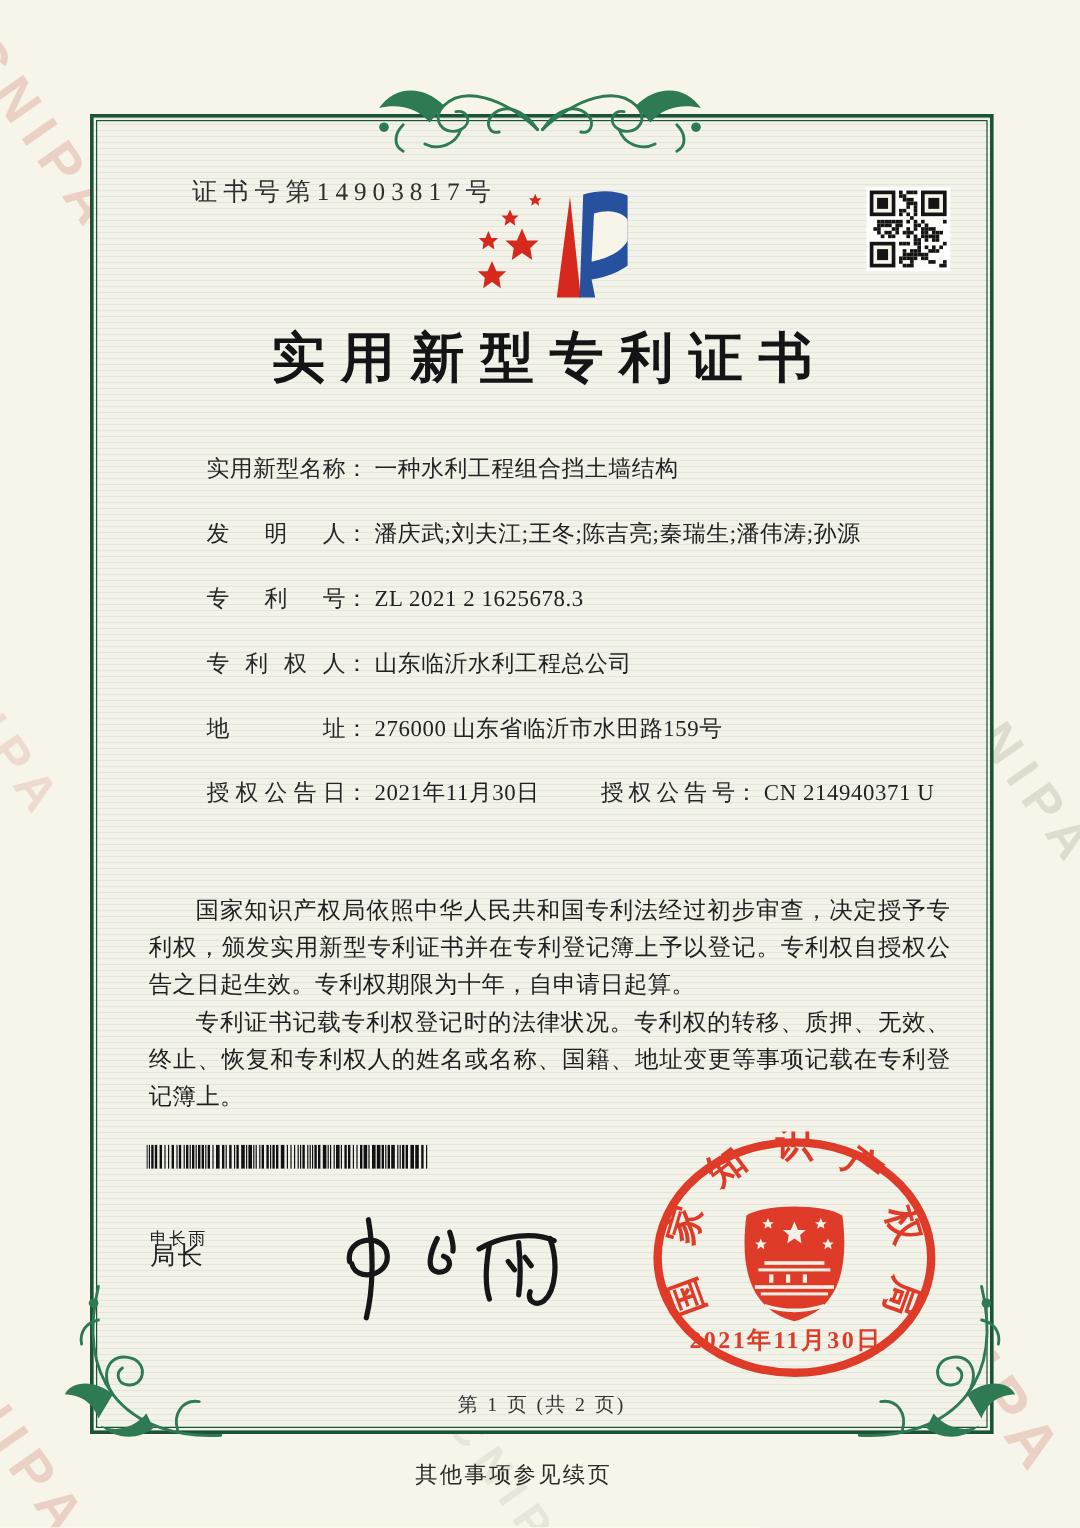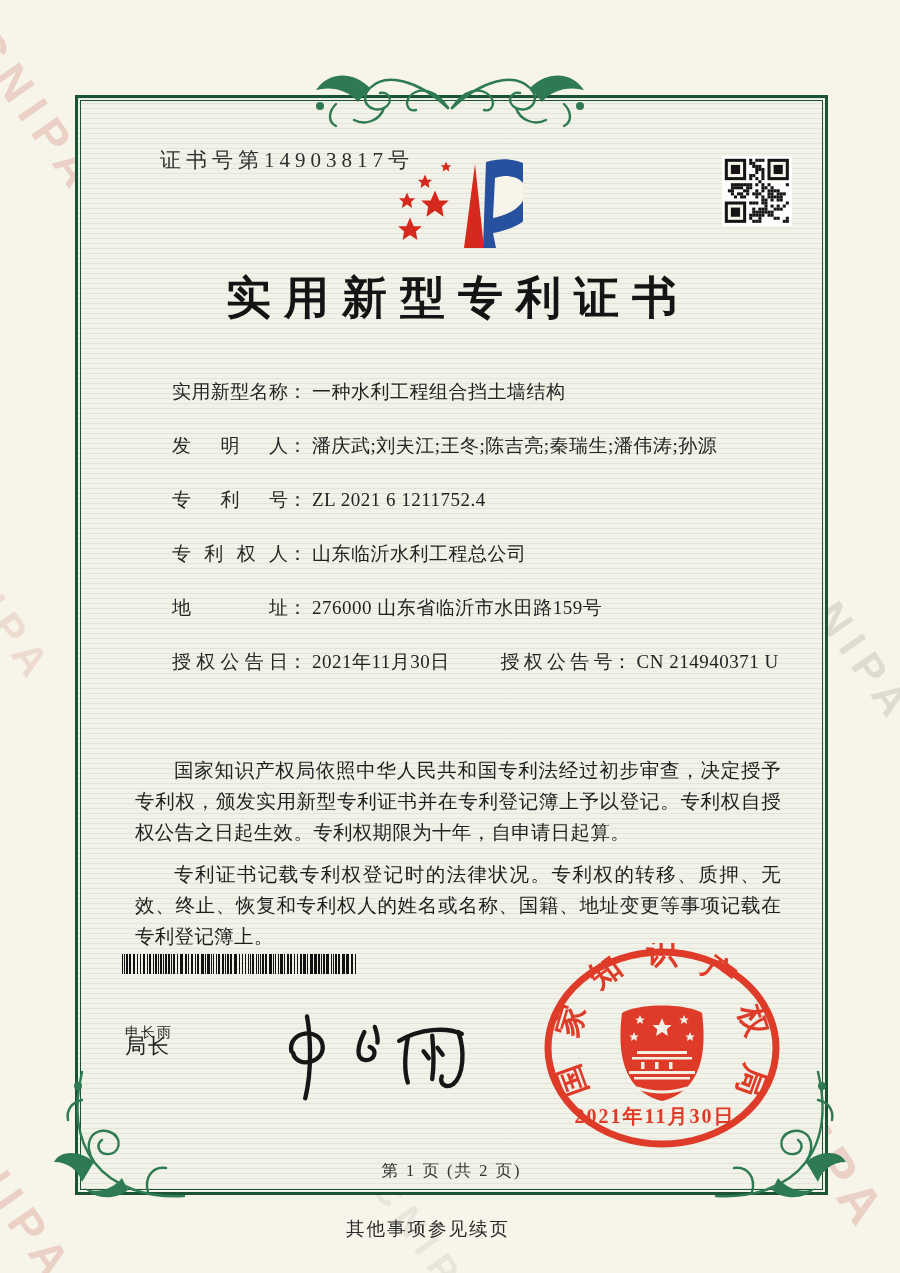--- a/index.html
+++ b/index.html
@@ -38,21 +38,21 @@
   
   .fields{position:absolute;left:125px;top:378px;width:672px;font-size:19px;margin-left:47px;}
   .row{line-height:27px;margin-bottom:27px;white-space:nowrap;}
   .lbl{display:inline-block;width:116px;text-align:justify;text-align-last:justify;vertical-align:top;color:#262626;}
   .colon{display:inline-block;vertical-align:top;}
   .val{display:inline-block;vertical-align:top;padding-left:5px;letter-spacing:0.5px;}
   .grant-no-group{display:inline-block;margin-left:46px;}
   .grant-no-group .lbl{width:112px;}
   
   .body-text{position:absolute;left:124px;top:744px;width:668px;font-size:19.5px;line-height:31px;text-align:justify;color:#1f1f1f;}
-  .body-text p{margin:11px;text-indent:2em;letter-spacing:0.3px;}
+  .body-text p{margin:0;text-indent:2em;letter-spacing:0.3px;}
   
   .barcode{position:absolute;left:122px;top:954px;}
   .director-title{position:absolute;left:125px;top:1032px;font-size:21px;letter-spacing:2px;}
   .director-name{position:absolute;left:125px;top:1024px;font-size:14px;letter-spacing:2px;}
   .signature{position:absolute;left:262px;top:1006px;}
   .seal{position:absolute;left:537px;top:943px;opacity:0.96;}
   .page-no{position:absolute;left:75px;top:1160px;width:753px;text-align:center;font-size:16.5px;letter-spacing:2px;color:#333;}
   .footer-note{position:absolute;left:0;top:1216px;width:856px;text-align:center;font-size:18.5px;letter-spacing:2px;color:#2a2a2a;font-family:Liberation Serif, serif;}
 </style>
 </head>
@@ -253,21 +253,21 @@
   <div class="title">实用新型专利证书</div>
 
   <div class="fields">
     <div class="row">
       <span class="lbl">实用新型名称</span><span class="colon">：</span><span class="val">一种水利工程组合挡土墙结构</span>
     </div>
     <div class="row">
       <span class="lbl">发明人</span><span class="colon">：</span><span class="val">潘庆武;刘夫江;王冬;陈吉亮;秦瑞生;潘伟涛;孙源</span>
     </div>
     <div class="row">
-      <span class="lbl">专利号</span><span class="colon">：</span><span class="val">ZL 2021 6 1211752.4</span>
+      <span class="lbl">专利号</span><span class="colon">：</span><span class="val">ZL 2021 2 1625678.3</span>
     </div>
     <div class="row">
       <span class="lbl">专利权人</span><span class="colon">：</span><span class="val">山东临沂水利工程总公司</span>
     </div>
     <div class="row">
       <span class="lbl">地址</span><span class="colon">：</span><span class="val">276000 山东省临沂市水田路159号</span>
     </div>
     <div class="row">
       <span>
         <span class="lbl">授权公告日</span><span class="colon">：</span><span class="val">2021年11月30日</span>

